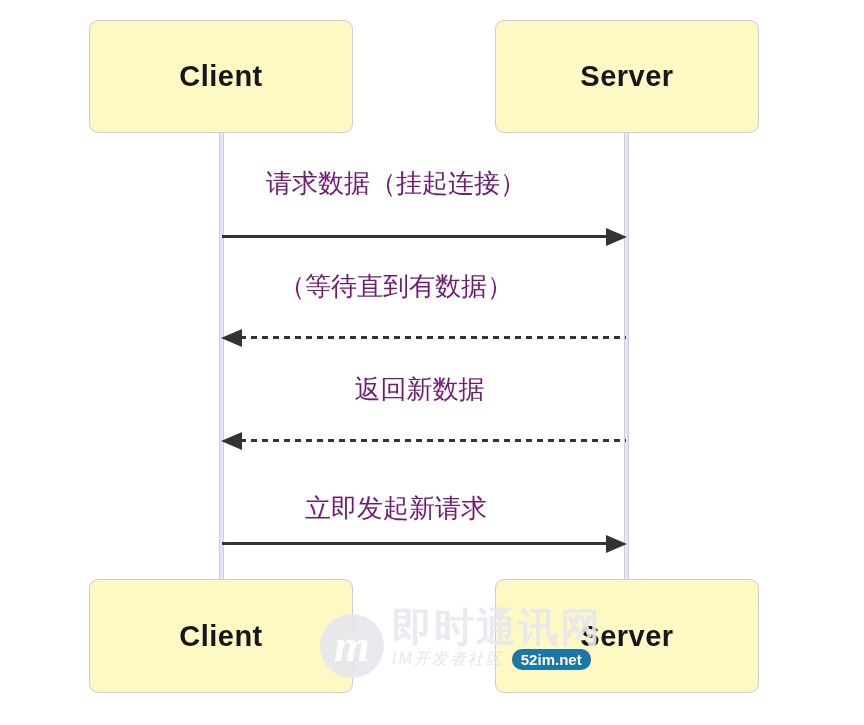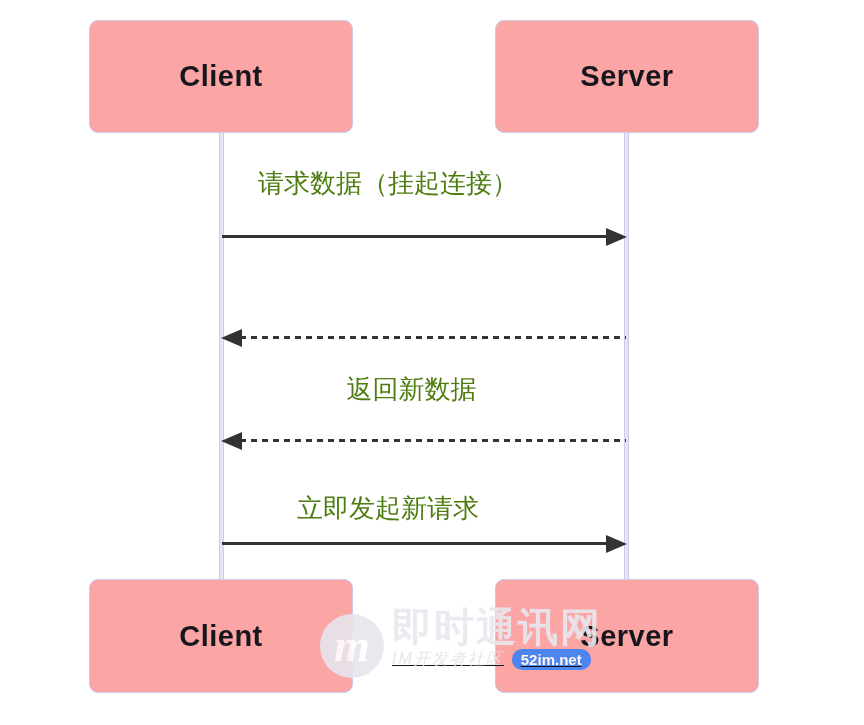--- a/index.html
+++ b/index.html
@@ -8,21 +8,21 @@
     width: 864px; height: 725px;
     font-family: "Liberation Sans", sans-serif;
     position: relative; overflow: hidden;
   }
   .canvas { position: relative; width: 864px; height: 725px; background: #ffffff; }
 
   
   .actor-box {
     position: absolute;
     width: 264px; height: 113px;
-    background: #fca5a5;
+    background: #fef9c3;
     border: 1.5px solid #cdc9e6;
     border-radius: 9px;
     display: flex; align-items: center; justify-content: center;
   }
   .actor-box span {
     font-size: 29px; font-weight: 600; color: #16161d; letter-spacing: 0.5px;
   }
   .pos-client-top   { left: 89px;  top: 20px; }
   .pos-server-top   { left: 495px; top: 20px; }
   .pos-client-bot   { left: 89px;  top: 579px; height: 114px; }
@@ -32,22 +32,22 @@
   .lifeline {
     position: absolute; top: 133px; height: 446px; width: 5px;
     background: #e6e3f6;
     border-left: 1px solid #cfcbec; border-right: 1px solid #cfcbec;
   }
   .lifeline-client { left: 219px; }
   .lifeline-server { left: 624px; }
 
   
   .msg-label {
-    position: absolute; left: 213px; width: 350px;
-    text-align: center; font-size: 26px; color: #4d7c0f;
+    position: absolute; left: 221px; width: 350px;
+    text-align: center; font-size: 26px; color: #701a75;
     line-height: 30px; white-space: nowrap;
   }
   .lbl-1 { top: 168px; }
   .lbl-2 { top: 271px; }
   .lbl-3 { top: 374px; padding-left: 47px; }
   .lbl-4 { top: 477px; margin-top: 16px; }
 
   
   .arrow { position: absolute; left: 221px; width: 406px; height: 20px; }
   .arr-1 { top: 226px; }
@@ -83,27 +83,27 @@
     width: 64px; height: 64px; margin-top: 8px; border-radius: 50%;
     background: #e6e6ee; color: #ffffff;
     font-size: 46px; font-weight: bold; font-style: italic;
     display: flex; align-items: center; justify-content: center;
     font-family: "Liberation Serif", serif; line-height: 1;
   }
   .wm-title {
     font-size: 40px; font-weight: bold; color: #e8e8ef;
     letter-spacing: 2px; line-height: 42px; white-space: nowrap;
   }
-  .wm-row { margin-top: 1px; display: flex; align-items: center; text-decoration: underline; }
+  .wm-row { margin-top: 1px; display: flex; align-items: center; }
   .wm-subtitle {
     font-size: 16px; font-style: italic; color: #e3e3eb; letter-spacing: 2px;
     white-space: nowrap;
   }
   .wm-badge {
-    margin-left: 8px; background: #3b82f6; color: #ffffff;
+    margin-left: 8px; background: #0369a1; color: #ffffff;
     font-size: 15px; font-weight: bold; line-height: 19px;
     padding: 1px 9px; border-radius: 10px; white-space: nowrap;
   }
 </style>
 </head>
 <body>
 
 <div class="canvas">
 
   <div class="actor-box pos-client-top">
@@ -115,20 +115,21 @@
 
   <div class="lifeline lifeline-client"></div>
   <div class="lifeline lifeline-server"></div>
 
   <div class="msg-label lbl-1">请求数据（挂起连接）</div>
   <div class="arrow arr-1 dir-right style-solid">
     <div class="line"></div>
     <div class="head head-right"></div>
   </div>
 
+  <div class="msg-label lbl-2">（等待直到有数据）</div>
   <div class="arrow arr-2 dir-left style-dashed">
     <div class="line"></div>
     <div class="head head-left"></div>
   </div>
 
   <div class="msg-label lbl-3">返回新数据</div>
   <div class="arrow arr-3 dir-left style-dashed">
     <div class="line"></div>
     <div class="head head-left"></div>
   </div>

